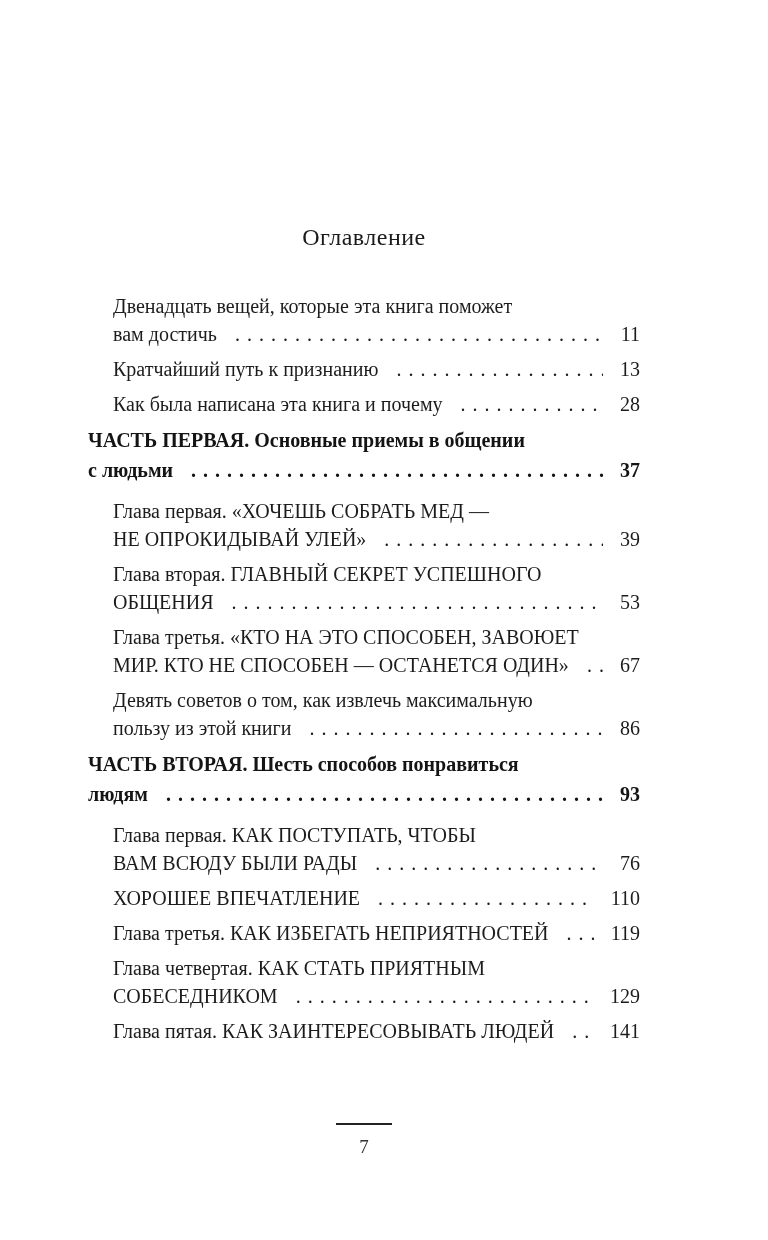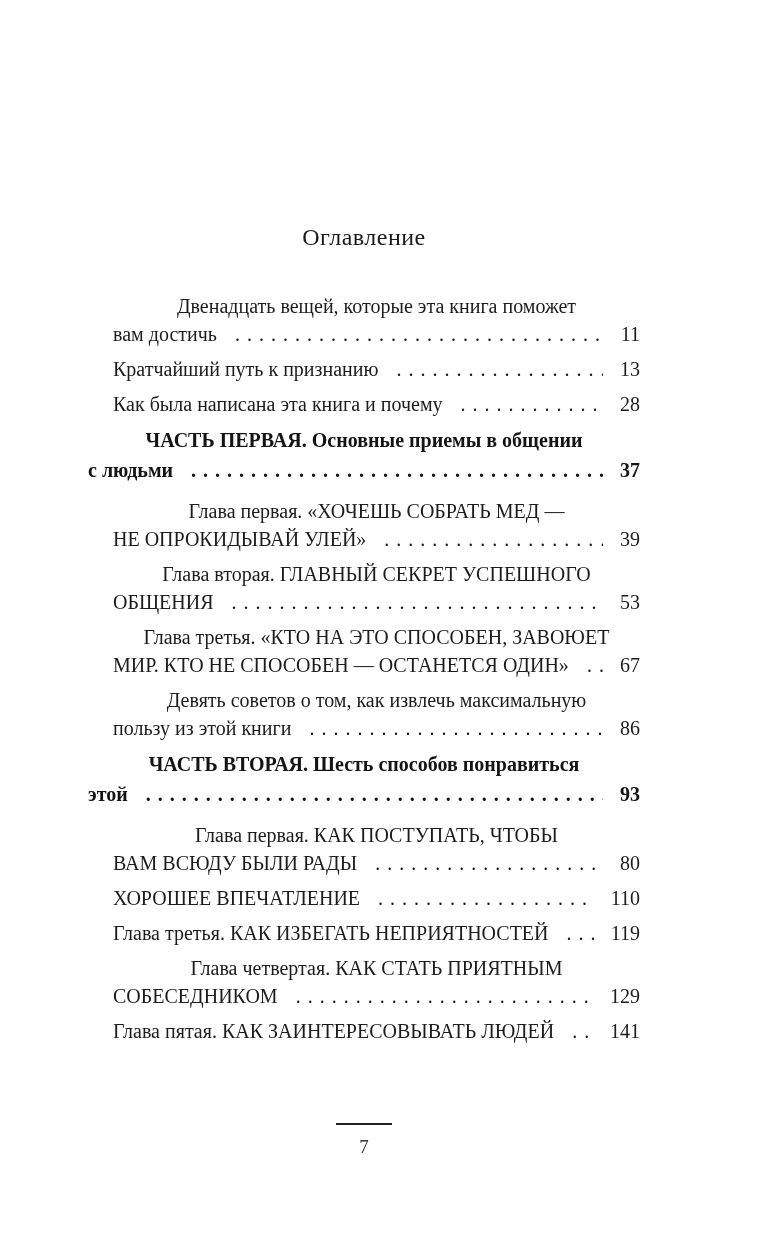--- a/index.html
+++ b/index.html
@@ -36,21 +36,21 @@
     line-height: 28px;
   }
   .toc .entry:first-child { margin-top: 0; }
   .entry.front, .entry.chapter { padding-left: 25px; }
   .entry.part {
     font-weight: 700;
     line-height: 30px;
     color: #141414;
   }
   .entry.part + .entry { margin-top: 12px; }
-  .toc-line { display: block; text-align: center; }
+  .toc-line { display: block; }
   .toc-line.last {
     display: flex;
     align-items: baseline;
     gap: 14px;
   }
   .toc-text { white-space: nowrap; }
   .toc-leader {
     flex: 1 1 auto;
     overflow: hidden;
     white-space: nowrap;
@@ -157,32 +157,32 @@
         <div class="toc-line last">
           <span class="toc-text">пользу из этой книги</span>
           <span class="toc-leader"></span>
           <span class="toc-page">86</span>
         </div>
       </div>
 
       <div class="entry part">
         <div class="toc-line">ЧАСТЬ ВТОРАЯ. Шесть способов понравиться</div>
         <div class="toc-line last">
-          <span class="toc-text">этой</span>
+          <span class="toc-text">людям</span>
           <span class="toc-leader"></span>
           <span class="toc-page">93</span>
         </div>
       </div>
 
       <div class="entry chapter">
         <div class="toc-line">Глава первая. КАК ПОСТУПАТЬ, ЧТОБЫ</div>
         <div class="toc-line last">
           <span class="toc-text">ВАМ ВСЮДУ БЫЛИ РАДЫ</span>
           <span class="toc-leader"></span>
-          <span class="toc-page">80</span>
+          <span class="toc-page">76</span>
         </div>
       </div>
 
       <div class="entry chapter">
         <div class="toc-line last">
           <span class="toc-text">ХОРОШЕЕ ВПЕЧАТЛЕНИЕ</span>
           <span class="toc-leader"></span>
           <span class="toc-page">110</span>
         </div>
       </div>

